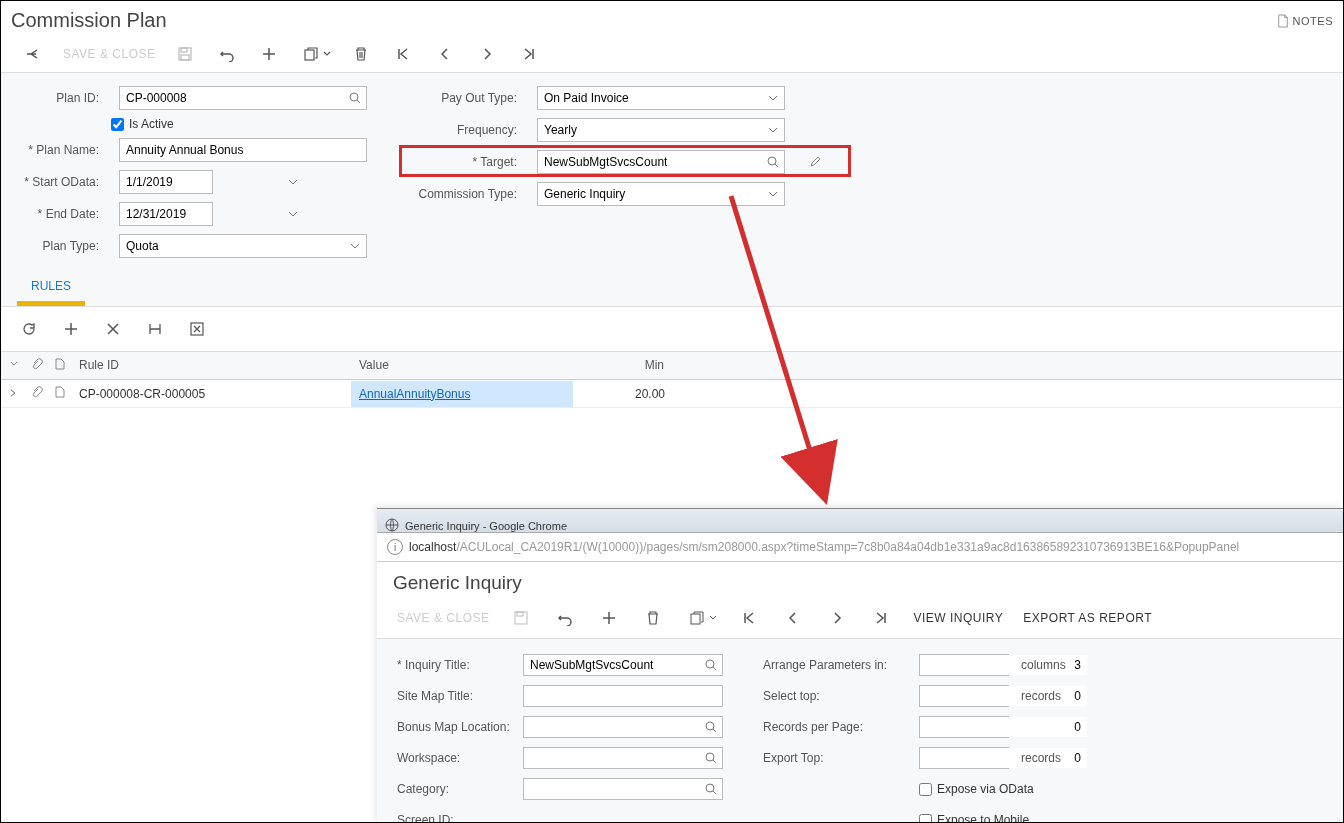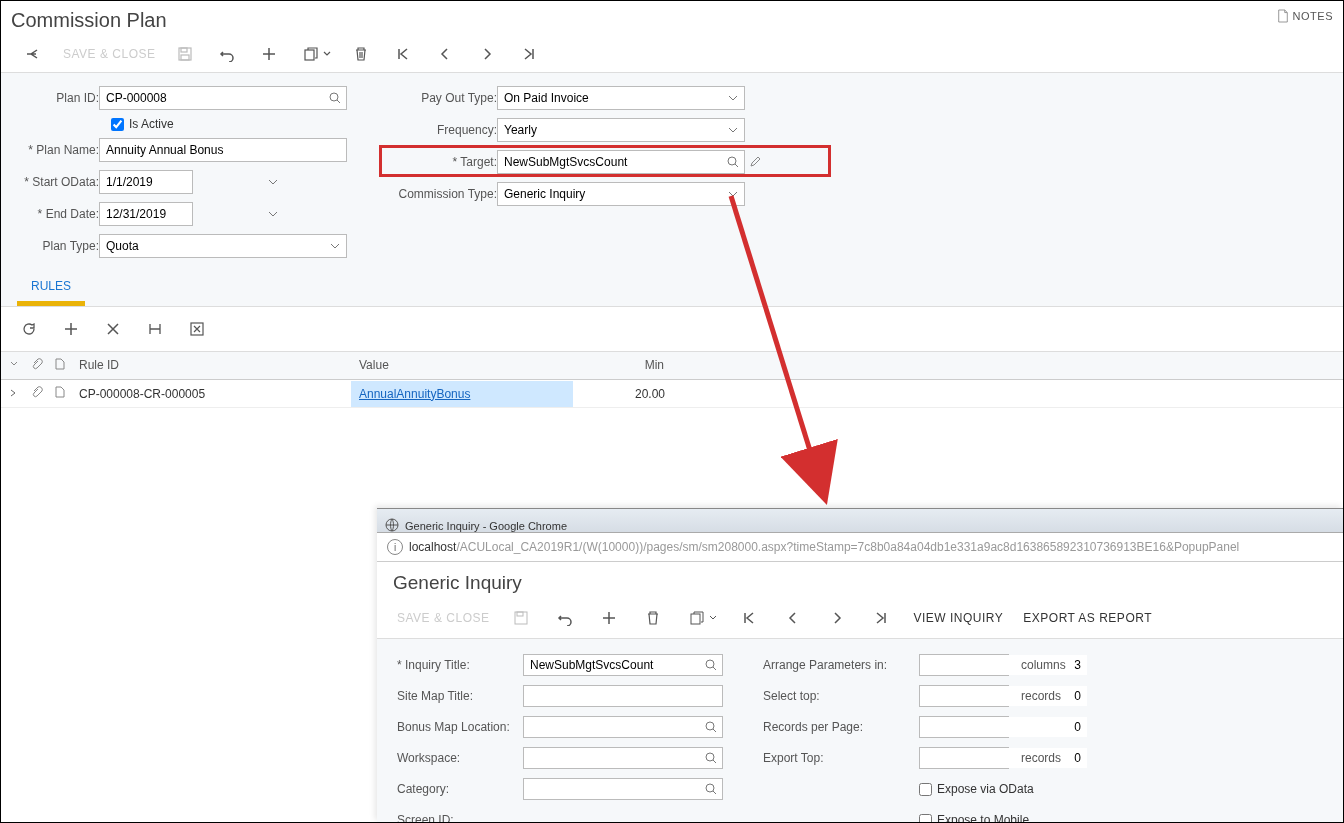--- a/index.html
+++ b/index.html
@@ -1,35 +1,35 @@
 <!DOCTYPE html>
 <html><head>
 <meta charset="utf-8">
 <style>
 * { box-sizing: border-box; margin: 0; padding: 0; }
 body { font-family: Arial, sans-serif; font-size: 12px; color: #333; background: #fff; width: 1344px; height: 823px; position: relative; overflow: hidden; border: 1px solid #000; }
 
 
-.page-header { display: flex; align-items: flex-start; justify-content: space-between; padding: 8px 10px 4px 10px; }
+.page-header { display: flex; align-items: center; justify-content: space-between; padding: 8px 10px 4px 10px; }
 .page-title { font-size: 20px; font-weight: normal; color: #444; }
 .notes-link { display: flex; align-items: center; gap: 4px; color: #555; font-size: 11px; letter-spacing: 0.5px; }
 .notes-link svg { width: 12px; height: 14px; }
 
 
 .toolbar { display: flex; align-items: center; gap: 18px; padding: 6px 20px; border-bottom: 1px solid #ddd; }
 .tb-btn { display: flex; align-items: center; justify-content: center; width: 24px; height: 24px; cursor: pointer; color: #555; }
 .tb-btn svg { width: 16px; height: 16px; }
 .tb-text-btn { color: #ccc; font-size: 12px; letter-spacing: 0.5px; cursor: pointer; }
 .tb-split { display: flex; align-items: center; }
 
 
 .form-area { background: #f6f8fa; padding: 12px 16px 0 16px; border-bottom: 1px solid #ddd; }
 .form-cols { display: flex; gap: 40px; }
 .form-col { display: flex; flex-direction: column; gap: 6px; }
-.form-row { display: flex; align-items: center; gap: 0; min-height: 26px; }
+.form-row { display: flex; align-items: center; gap: 20px; min-height: 26px; }
 .form-label { width: 82px; text-align: right; color: #555; font-size: 12px; }
 .form-label.req::before { content: "* "; }
 .input-wrap { position: relative; display: flex; align-items: center; background: #fff; border: 1px solid #bbb; height: 24px; }
 .input-wrap input, .input-wrap .val { border: none; outline: none; padding: 0 6px; font-size: 12px; height: 100%; flex: 1; background: transparent; }
 .input-icon { width: 22px; display: flex; align-items: center; justify-content: center; color: #777; cursor: pointer; }
 .input-icon svg { width: 12px; height: 12px; }
 .checkbox-row { display: flex; align-items: center; gap: 5px; padding-left: 94px; }
 .checkbox-row input { width: 13px; height: 13px; }
 
 .highlight-box { position: absolute; border: 3px solid #d32f2f; }

